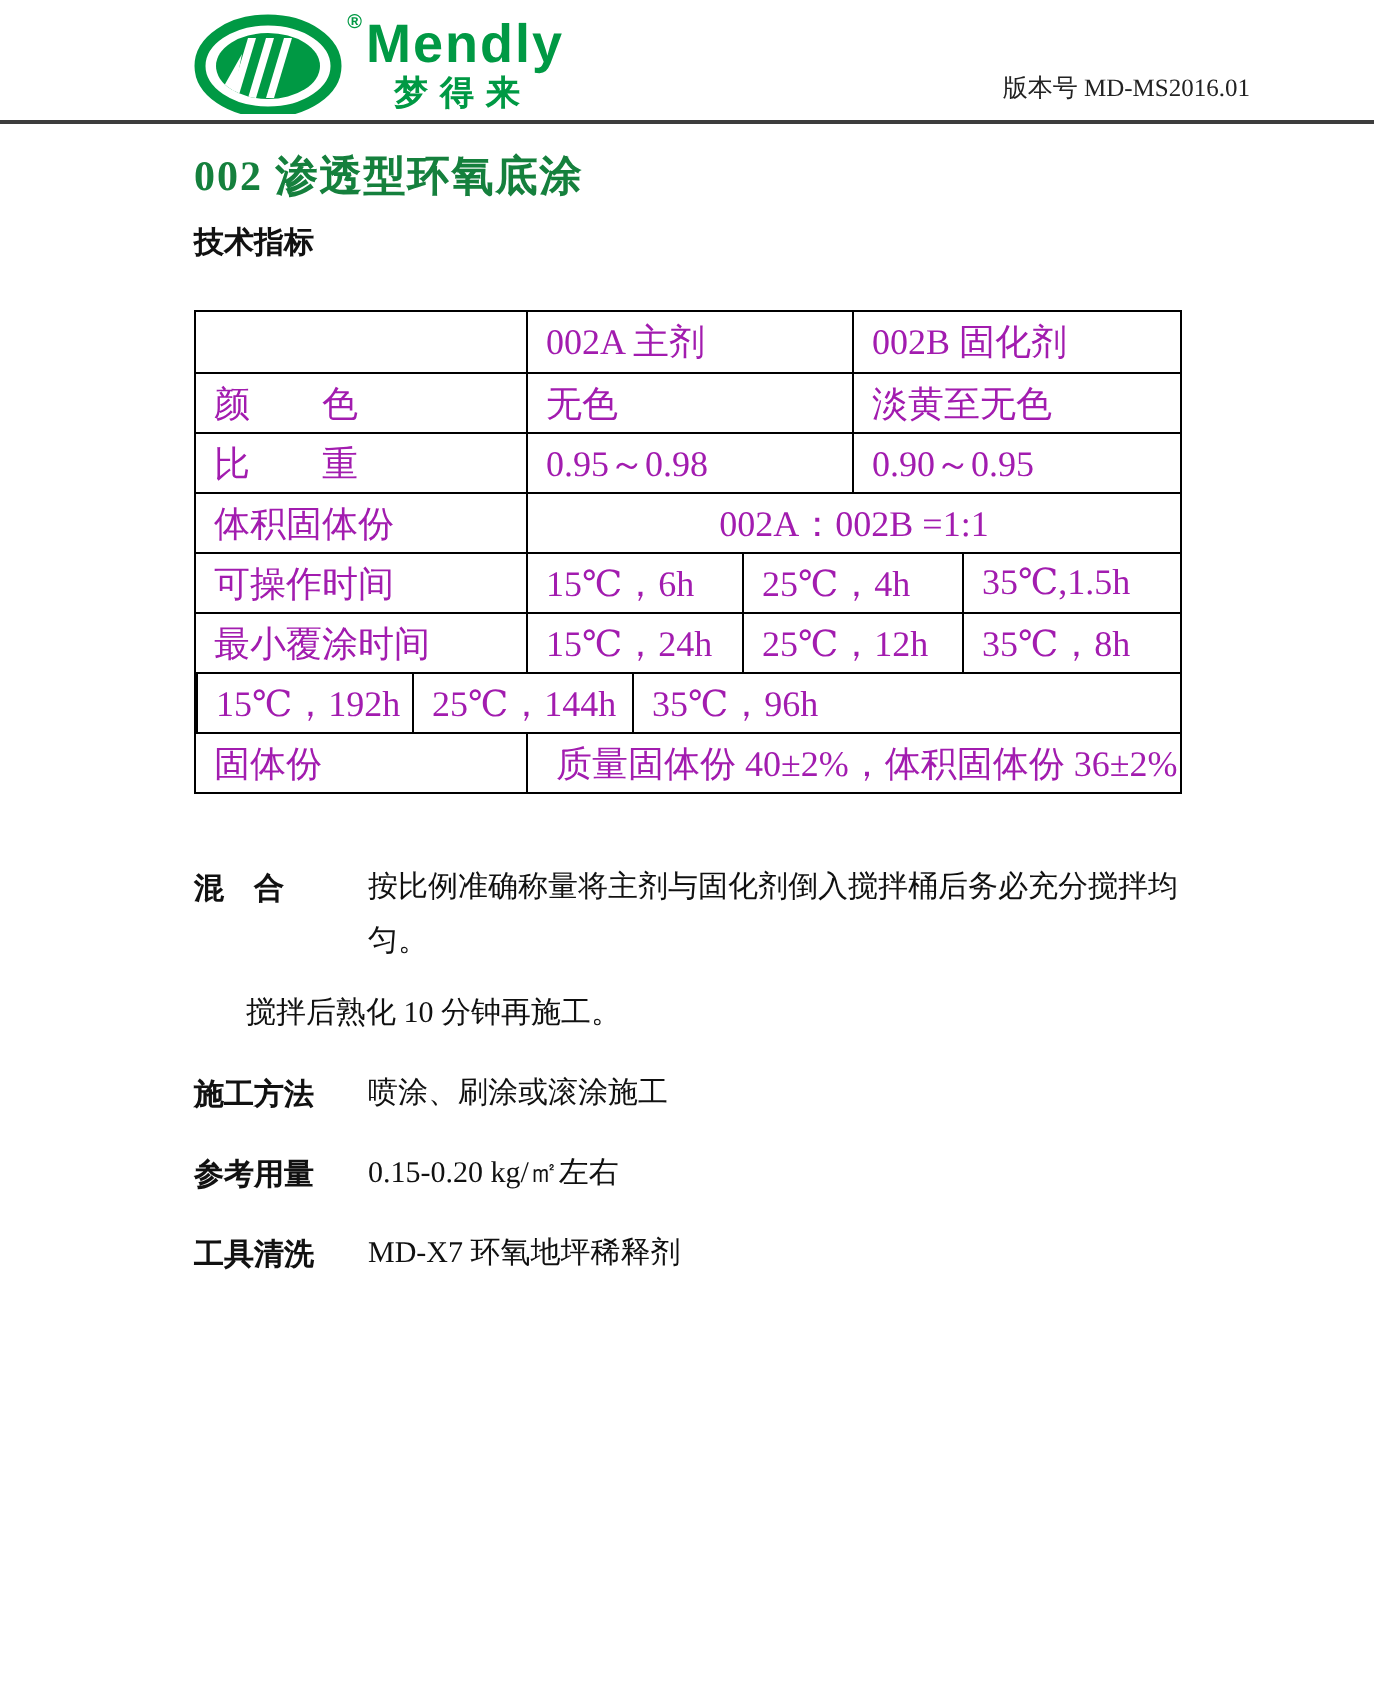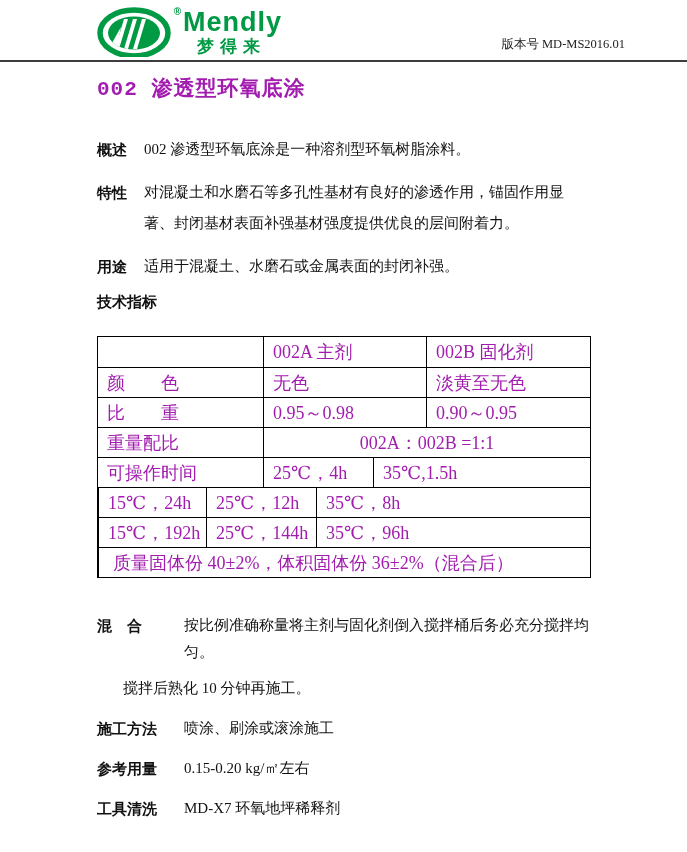--- a/index.html
+++ b/index.html
@@ -31,22 +31,22 @@
     letter-spacing: 6px; margin-top: 2px; padding-left: 14px;
   }
   .version {
     position: absolute; right: 62px; top: 36px;
     font-size: 12.5px; color: #222;
   }
 
   
   main { padding: 0 96px 0 97px; }
   h1 {
-    font-family: Liberation Mono, monospace;
-    font-weight: bold; font-size: 21px; color: #a21caf;
+    font-family: Liberation Serif, serif;
+    font-weight: bold; font-size: 21px; color: #15803d;
     margin-top: 12px; letter-spacing: 1px;
   }
 
   .overview { margin-top: 32px; }
   .info-row { display: flex; margin-bottom: 11px; }
   .info-label {
     flex: 0 0 47px;
     font-family: "Liberation Sans", "DejaVu Sans", sans-serif;
     font-weight: bold; font-size: 15px; line-height: 2.1;
   }
@@ -118,73 +118,62 @@
         <div class="brand-en">Mendly</div>
         <div class="brand-cn">梦得来</div>
       </div>
     </div>
     <div class="version">版本号 MD-MS2016.01</div>
   </header>
 
   <main>
     <h1>002 渗透型环氧底涂</h1>
 
-    <div class="overview">
-      <div class="info-row">
-        <span class="info-label">概述</span>
-        <span class="info-text">002 渗透型环氧底涂是一种溶剂型环氧树脂涂料。</span>
-      </div>
-      <div class="info-row">
-        <span class="info-label">特性</span>
-        <span class="info-text">对混凝土和水磨石等多孔性基材有良好的渗透作用，锚固作用显著、封闭基材表面补强基材强度提供优良的层间附着力。</span>
-      </div>
-      <div class="info-row">
-        <span class="info-label">用途</span>
-        <span class="info-text">适用于混凝土、水磨石或金属表面的封闭补强。</span>
-      </div>
-    </div>
 
     <div class="section-heading">技术指标</div>
 
     <div class="spec-table">
       <div class="spec-row">
         <div class="cell first col-label"></div>
         <div class="cell col-a">002A 主剂</div>
         <div class="cell col-b">002B 固化剂</div>
       </div>
       <div class="spec-row">
         <div class="cell first col-label">颜　　色</div>
         <div class="cell col-a">无色</div>
         <div class="cell col-b">淡黄至无色</div>
       </div>
       <div class="spec-row">
         <div class="cell first col-label">比　　重</div>
         <div class="cell col-a">0.95～0.98</div>
         <div class="cell col-b">0.90～0.95</div>
       </div>
       <div class="spec-row">
-        <div class="cell first col-label">重量配比</div>
+        <div class="cell first col-label">体积固体份</div>
         <div class="cell col-span-center">002A：002B =1:1</div>
       </div>
       <div class="spec-row">
         <div class="cell first col-label">可操作时间</div>
+        <div class="cell col-t1">15℃，6h</div>
         <div class="cell col-t2">25℃，4h</div>
         <div class="cell col-t3">35℃,1.5h</div>
       </div>
       <div class="spec-row">
+        <div class="cell first col-label">最小覆涂时间</div>
         <div class="cell col-t1">15℃，24h</div>
         <div class="cell col-t2">25℃，12h</div>
         <div class="cell col-t3">35℃，8h</div>
       </div>
       <div class="spec-row">
         <div class="cell col-t1">15℃，192h</div>
         <div class="cell col-t2">25℃，144h</div>
         <div class="cell col-t3">35℃，96h</div>
       </div>
       <div class="spec-row">
+        <div class="cell first col-label">固体份</div>
         <div class="cell col-span-left">质量固体份 40±2%，体积固体份 36±2%（混合后）</div>
       </div>
     </div>
 
     <div class="construction">
 
       <div class="cons-row">
         <span class="cons-label">混　合</span>
         <span class="cons-text">按比例准确称量将主剂与固化剂倒入搅拌桶后务必充分搅拌均匀。</span>
       </div>

